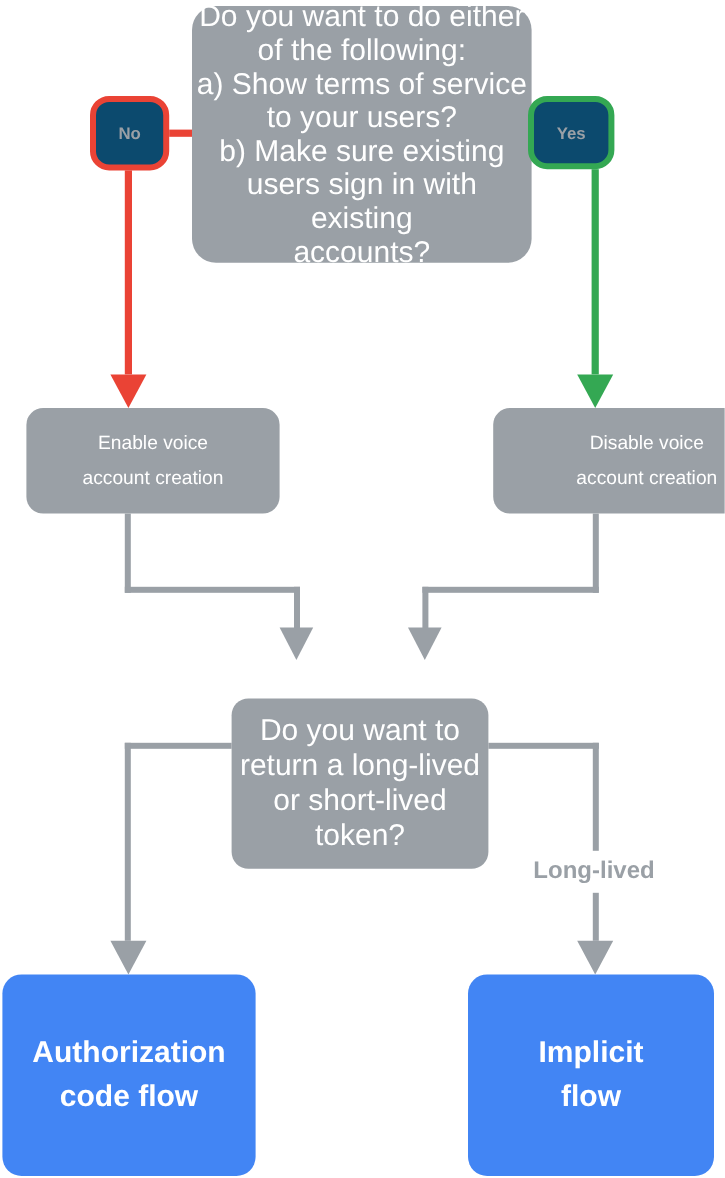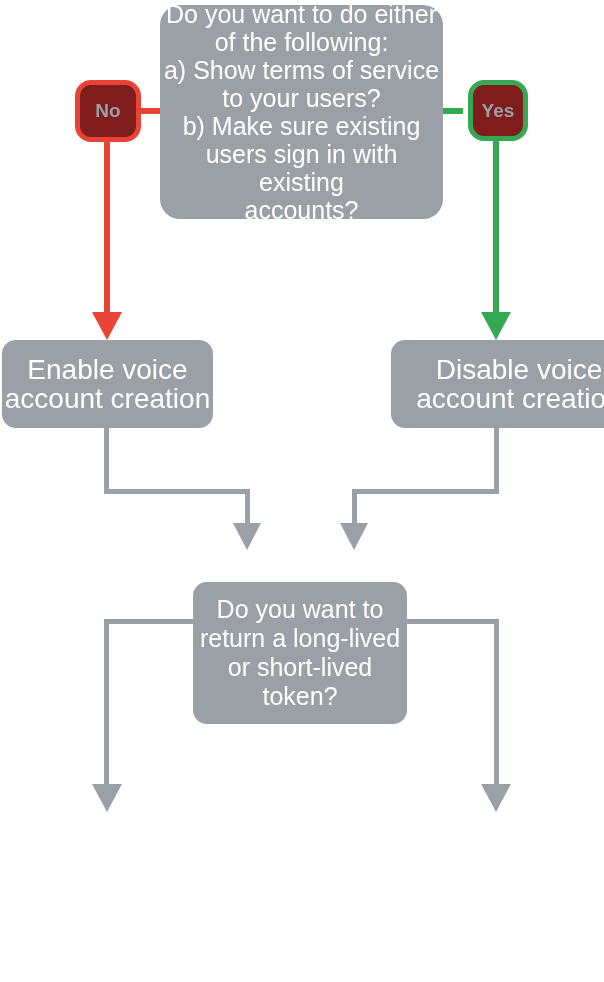--- a/index.html
+++ b/index.html
@@ -22,31 +22,31 @@
   .node{
     position:absolute;
     background:var(--node-gray);
     border-radius:16px;
     display:flex;align-items:center;justify-content:center;
     text-align:center;
     color:var(--text-white);
     white-space:pre-line;
   }
   .node.q{font-size:25px;line-height:28px;}
-  .node.action{font-size:28px;line-height:29px;border-radius:14px;}
+  .node.action{font-size:16px;line-height:29px;border-radius:14px;margin-left:20px;}
   .node.result{
     background:var(--result-blue);
     font-size:25px;line-height:37px;font-weight:bold;
   }
   .badge{
     position:absolute;
-    background:#7f1d1d;
+    background:#0c4a6e;
     border-radius:16px;
     display:flex;align-items:center;justify-content:center;
-    font-size:19px;font-weight:bold;color:var(--label-gray);
+    font-size:14px;font-weight:bold;color:var(--label-gray);
     box-sizing:border-box;
   }
   .badge.no{border:5px solid var(--no-red);}
   .badge.yes{border:5px solid var(--yes-green);}
   .line{position:absolute;}
   .line.red{background:var(--no-red);}
   .line.green{background:var(--yes-green);}
   .line.gray{background:var(--node-gray);}
   .arrowhead{
     position:absolute;width:0;height:0;
@@ -81,21 +81,21 @@
 b) Make sure existing
 users sign in with existing
 accounts?</div>
 
   <div class="line red" style="left:141px;top:108px;width:19px;height:6px;"></div>
   <div class="badge no" style="left:75px;top:80px;width:66px;height:62px;">No</div>
   <div class="line red" style="left:104px;top:142px;width:6px;height:170px;"></div>
   <div class="arrowhead red" style="left:92px;top:312px;"></div>
 
   <div class="line green" style="left:443px;top:108px;width:20px;height:6px;"></div>
-  <div class="badge yes" style="left:468px;top:80px;width:60px;height:61px;">Yes</div>
+  <div class="badge yes" style="left:440px;top:80px;width:72px;height:61px;">Yes</div>
   <div class="line green" style="left:493px;top:141px;width:6px;height:171px;"></div>
   <div class="arrowhead green" style="left:481px;top:312px;"></div>
 
   <div class="node action" style="left:2px;top:340px;width:211px;height:88px;">Enable voice
 account creation</div>
   <div class="node action" style="left:391px;top:340px;width:256px;height:88px;">Disable voice
 account creation</div>
 
   <div class="line gray" style="left:104px;top:428px;width:5px;height:66px;"></div>
   <div class="line gray" style="left:104px;top:489px;width:146px;height:5px;"></div>
@@ -111,16 +111,21 @@
 return a long-lived
 or short-lived
 token?</div>
 
   <div class="line gray" style="left:104px;top:619px;width:89px;height:5px;"></div>
   <div class="line gray" style="left:104px;top:619px;width:5px;height:165px;"></div>
   <div class="arrowhead gray" style="left:92px;top:784px;"></div>
 
   <div class="line gray" style="left:407px;top:619px;width:92px;height:5px;"></div>
   <div class="line gray" style="left:494px;top:619px;width:5px;height:165px;"></div>
+  <div class="edge-label" style="left:410px;top:709px;width:170px;height:35px;">Long-lived</div>
   <div class="arrowhead gray" style="left:481px;top:784px;"></div>
 
+  <div class="node result" style="left:2px;top:812px;width:211px;height:168px;">Authorization
+code flow</div>
+  <div class="node result" style="left:390px;top:812px;width:205px;height:168px;">Implicit
+flow</div>
 
 </div>
 
 </body></html>

